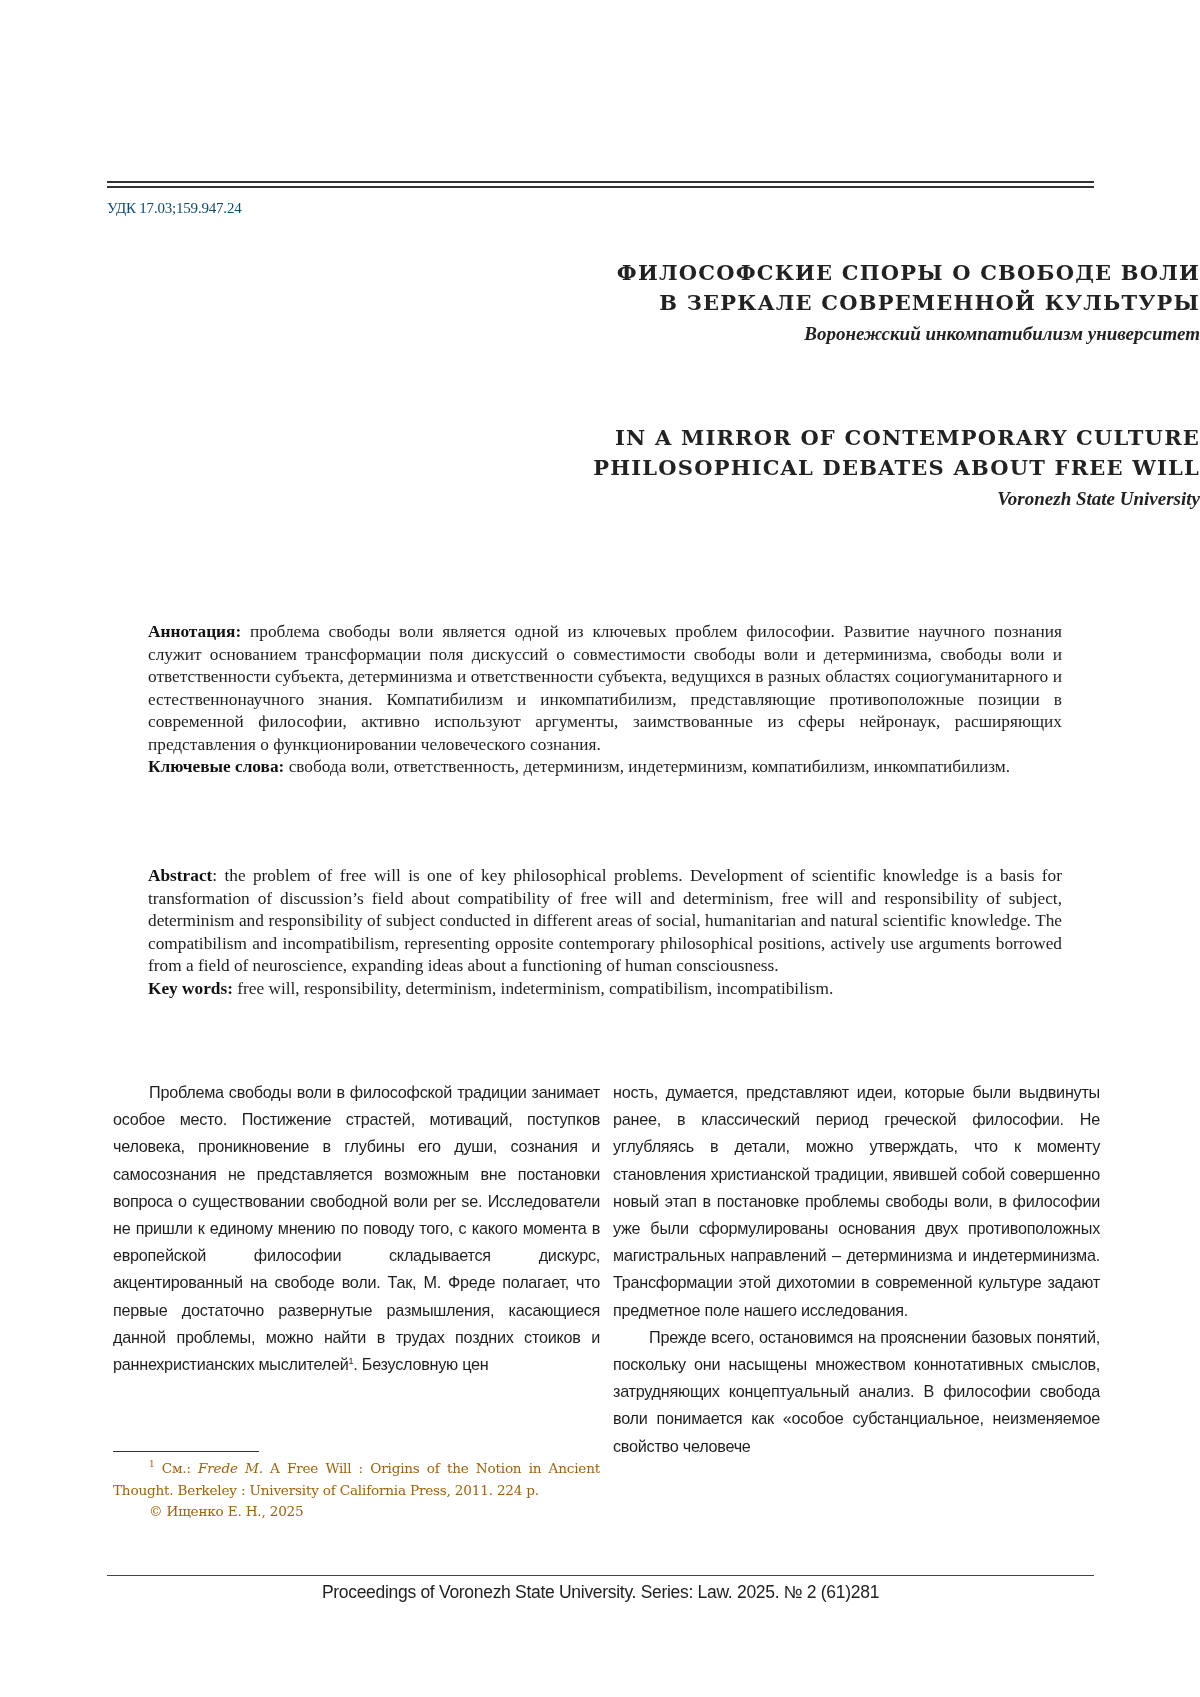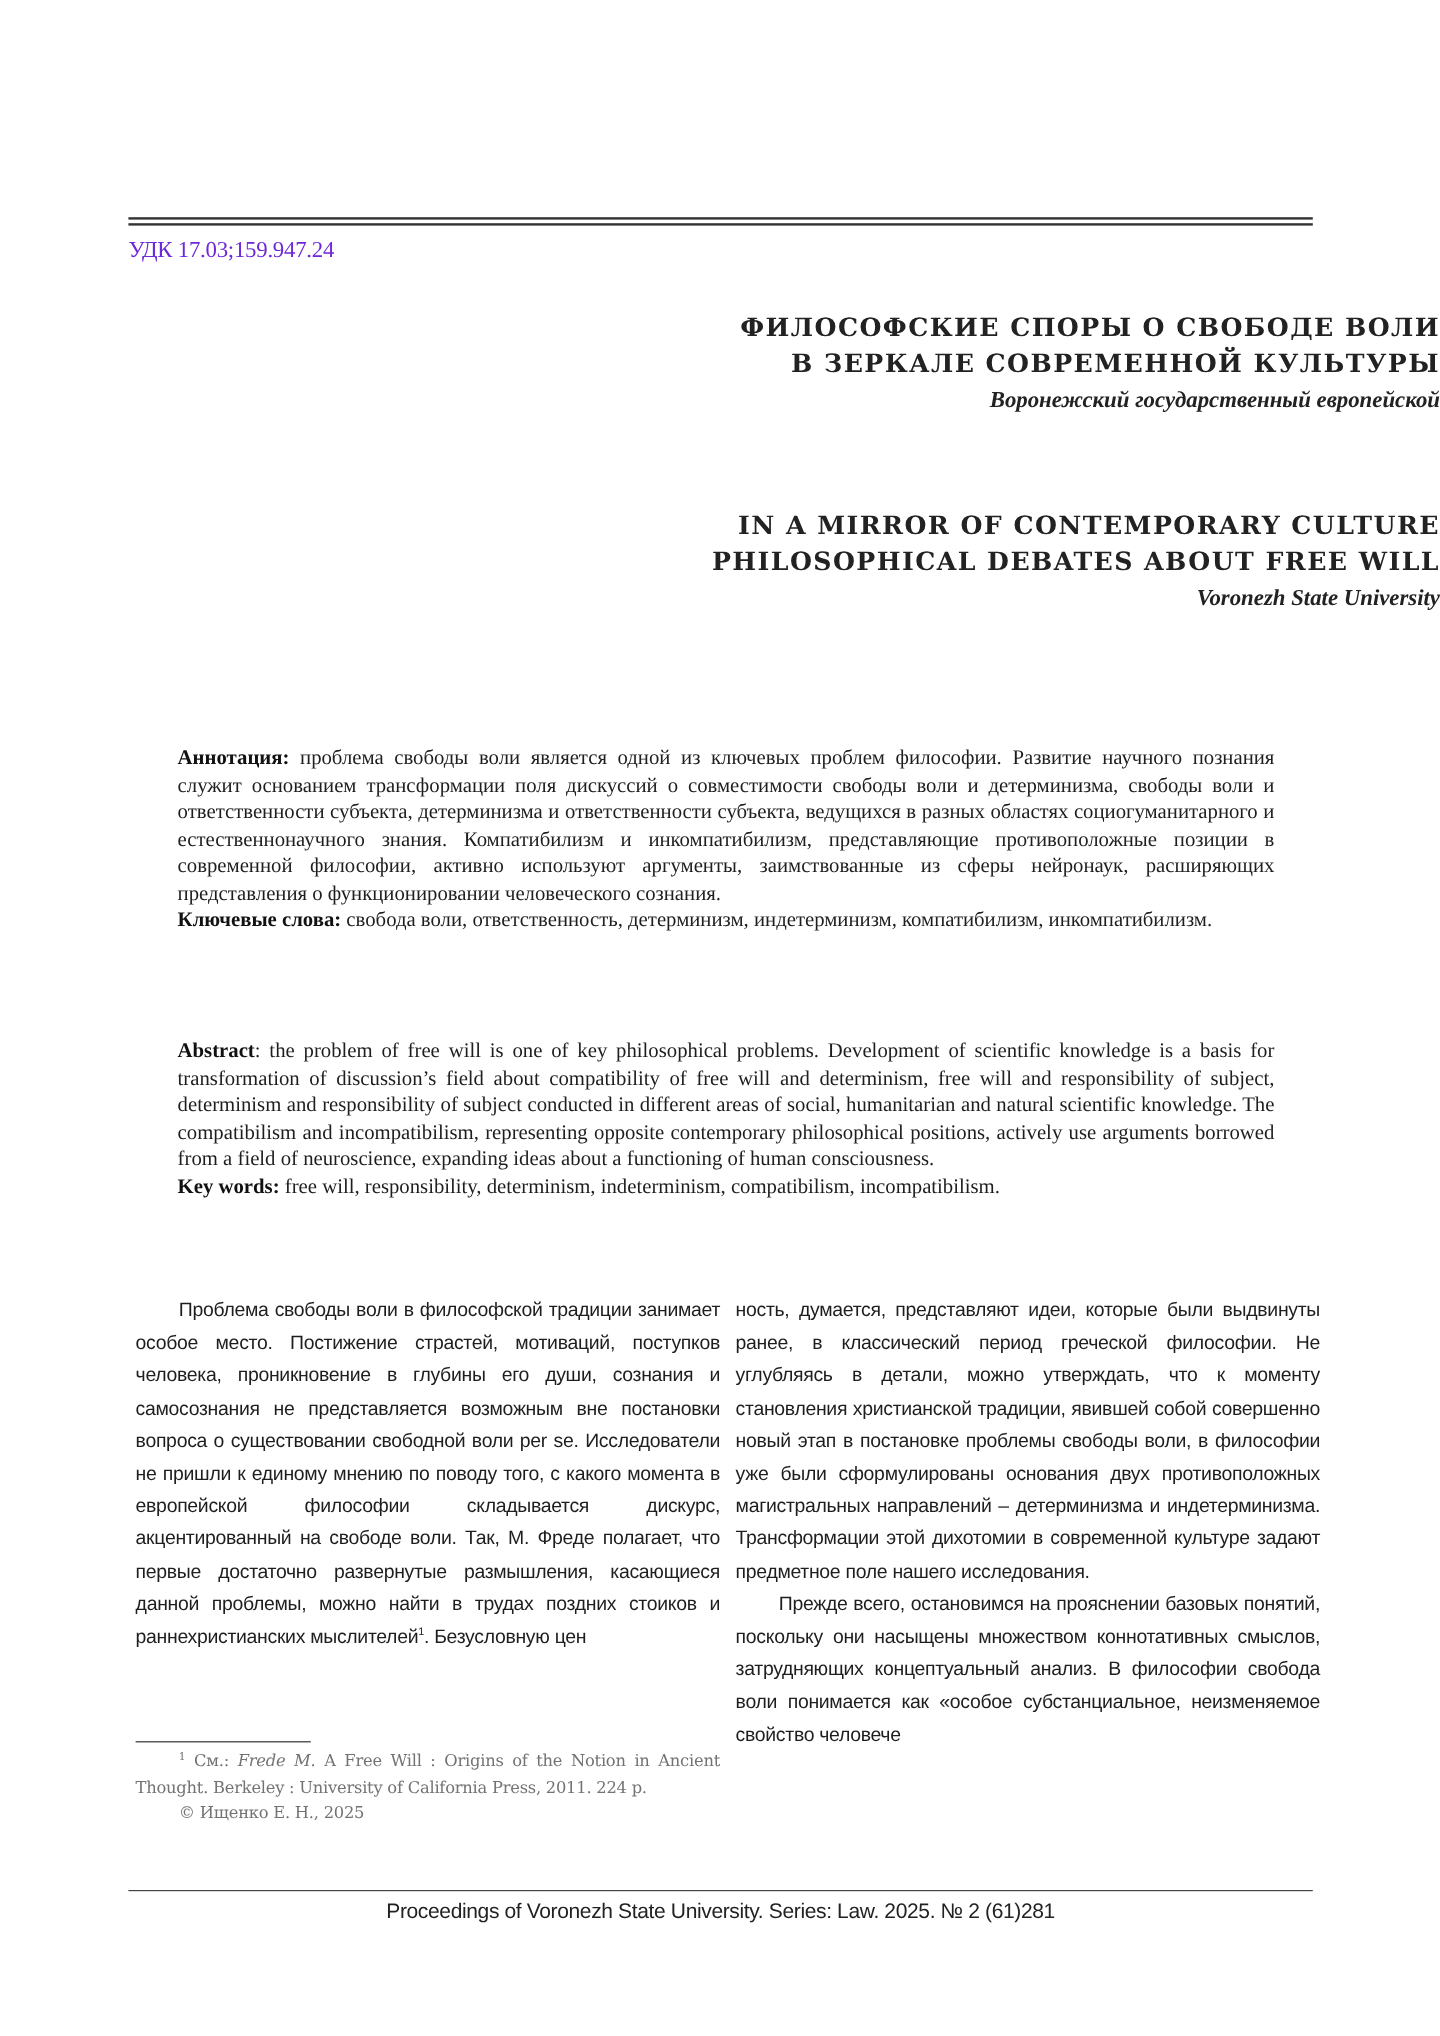--- a/index.html
+++ b/index.html
@@ -4,42 +4,42 @@
 <style>
   html, body { margin: 0; padding: 0; background: #ffffff; }
   body { width: 1200px; height: 1697px; position: relative; overflow: hidden; color: #1a1a1a; }
   .page { position: absolute; left: 0; top: 0; width: 1200px; height: 1697px; }
 
   .top-rule { position: absolute; left: 107px; width: 987px; top: 181px; height: 7px;
               border-top: 2px solid #333; border-bottom: 2px solid #333; box-sizing: border-box; }
   .top-rule::after { content: ""; position: absolute; left: 0; right: 0; top: 1px; height: 1px; background: #fff; }
 
   .meta { position: absolute; left: 107px; top: 196px; font-family: "Liberation Serif", serif;
-          font-size: 19px; line-height: 25px; color: #6d28d9; letter-spacing: -0.2px; }
+          font-size: 15px; line-height: 25px; color: #0c4a6e; letter-spacing: -0.2px; }
 
   .title-block { position: absolute; left: 0; width: 1200px; text-align: right;
                  font-family: "DejaVu Serif", serif; }
   .title { font-weight: bold; font-size: 21px; line-height: 30px; letter-spacing: 1.2px; color: #222; }
   .author { font-family: "Liberation Serif", serif; font-weight: bold; font-size: 19px; color: #222; }
   .affil { font-family: "Liberation Serif", serif; font-weight: bold; font-style: italic; font-size: 19px; color: #222; }
 
   .abstract { position: absolute; left: 148px; width: 914px; font-family: "Liberation Serif", serif;
               font-size: 17.3px; line-height: 22.5px; text-align: justify; color: #1e1e1e; }
   .abstract b { color: #111; }
 
   .col { position: absolute; top: 1079px; width: 487px; font-family: Liberation Sans, sans-serif;
          font-size: 16.2px; line-height: 27.2px; text-align: justify; color: #1e1e1e; letter-spacing: -0.25px; }
   .col p { margin: 0; }
   .col p.indent { text-indent: 36px; }
   .col-left { left: 113px; }
   .col-right { left: 613px; }
 
   .fn-rule { position: absolute; left: 113px; top: 1451px; width: 146px; height: 1px; background: #333; }
   .footnote { position: absolute; left: 113px; top: 1458px; width: 487px; font-family: "DejaVu Serif", serif;
-              font-size: 13.6px; line-height: 21.5px; text-align: justify; color: #737373; letter-spacing: -0.2px; }
+              font-size: 13.6px; line-height: 21.5px; text-align: justify; color: #a16207; letter-spacing: -0.2px; }
   .footnote p { margin: 0; text-indent: 36px; }
   sup { font-size: 9px; vertical-align: super; line-height: 0; }
 
   .bottom-rule { position: absolute; left: 107px; width: 987px; top: 1575px; height: 1px; background: #444; }
   .footer { position: absolute; left: 107px; width: 987px; top: 1580px; font-family: "Liberation Sans", sans-serif;
             font-size: 17.5px; line-height: 24px; color: #222; display: flex; justify-content: center; letter-spacing: -0.3px; }
 </style>
 </head>
 <body>
 
@@ -47,21 +47,21 @@
 
   <div class="top-rule"></div>
 
   <div class="meta">
     <div>УДК 17.03;159.947.24</div>
   </div>
 
   <div class="title-block" style="top:258px;">
     <div class="title">ФИЛОСОФСКИЕ СПОРЫ О СВОБОДЕ ВОЛИ</div>
     <div class="title">В ЗЕРКАЛЕ СОВРЕМЕННОЙ КУЛЬТУРЫ</div>
-    <div class="affil" style="margin-top:5px;">Воронежский государственный европейской</div>
+    <div class="affil" style="margin-top:5px;">Воронежский инкомпатибилизм университет</div>
   </div>
 
   <div class="title-block" style="top:423px;">
     <div class="title">IN A MIRROR OF CONTEMPORARY CULTURE</div>
     <div class="title">PHILOSOPHICAL DEBATES ABOUT FREE WILL</div>
     <div class="affil" style="margin-top:5px;">Voronezh State University</div>
   </div>
 
   <div class="abstract" style="top:621px;">
     <div><b>Аннотация:</b><span> проблема свободы воли является одной из ключевых проблем философии. Развитие научного познания служит основанием трансформации поля дискуссий о совместимости свободы воли и детерминизма, свободы воли и ответственности субъекта, детерминизма и ответственности субъекта, ведущихся в разных областях социогуманитарного и естественнонаучного знания. Компатибилизм и инкомпатибилизм, представляющие противоположные позиции в современной философии, активно используют аргументы, заимствованные из сферы нейронаук, расширяющих представления о функционировании человеческого сознания.</span></div>

